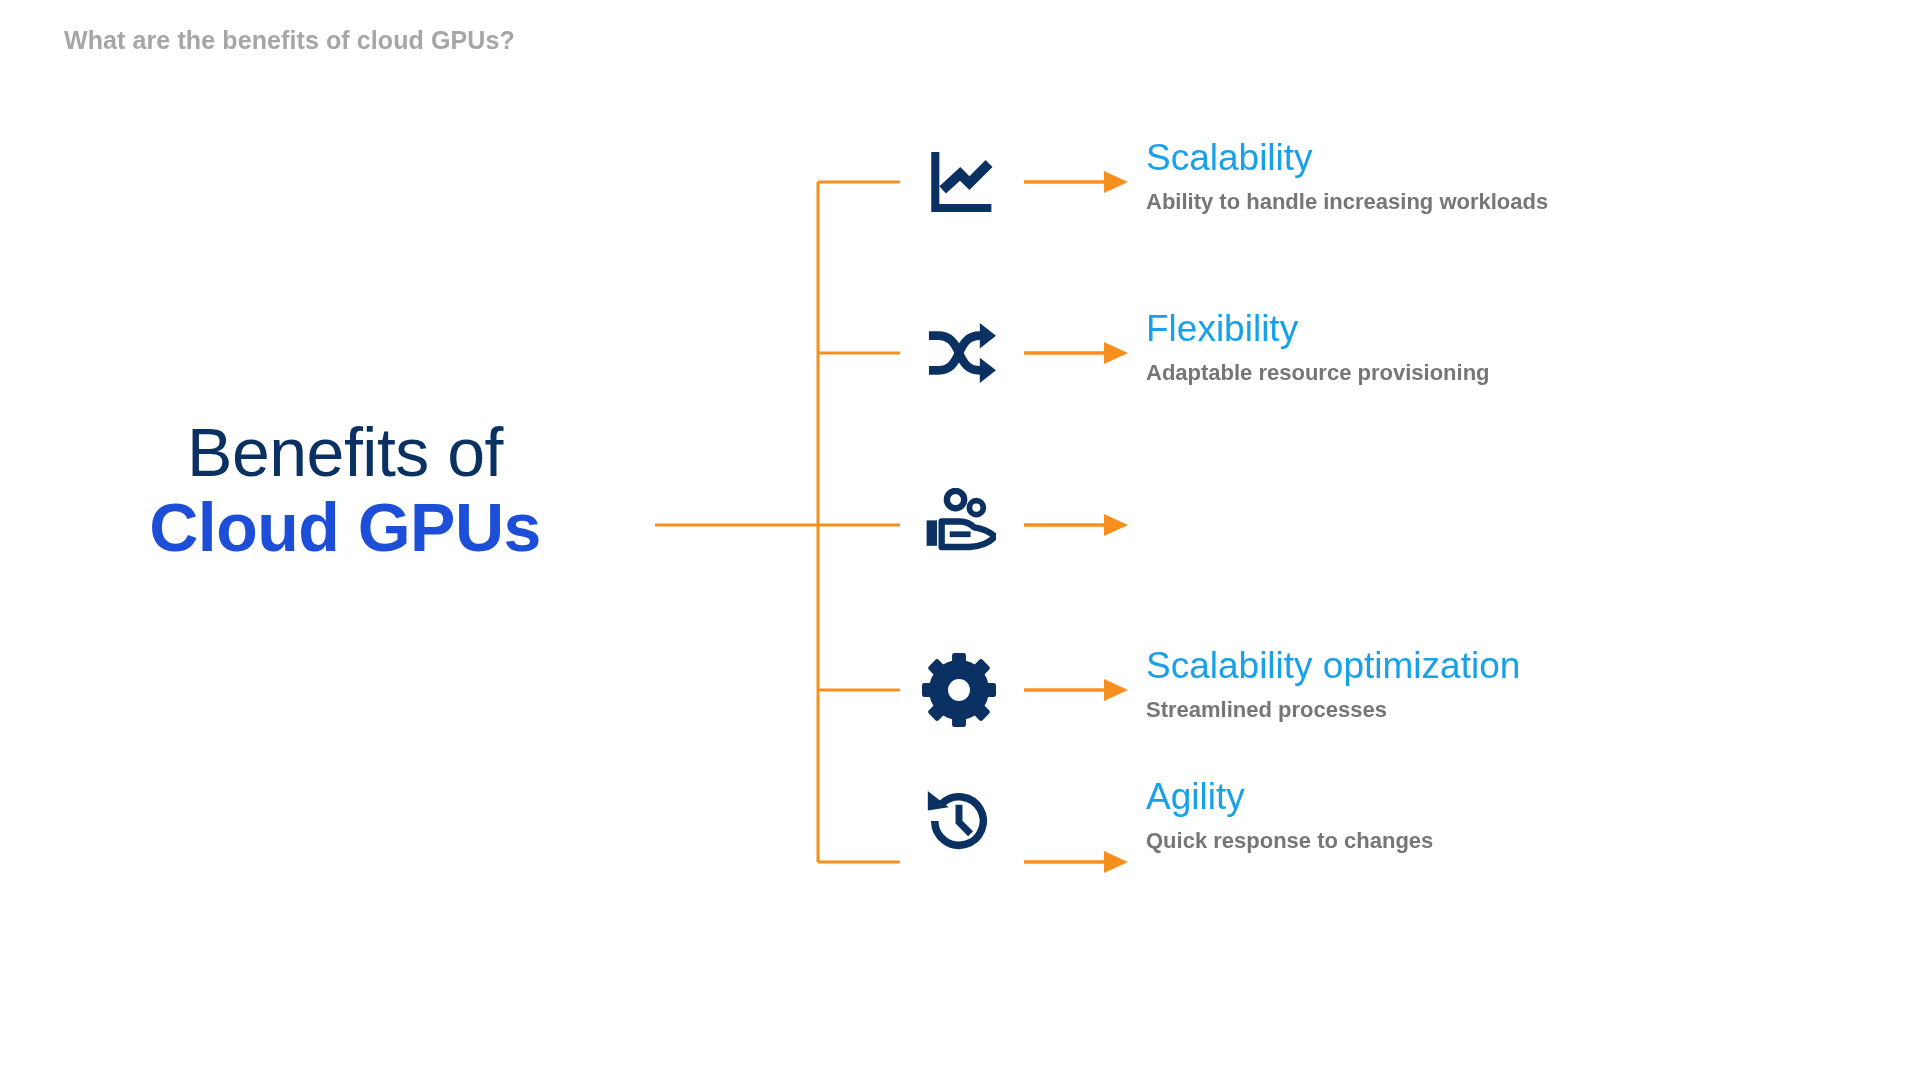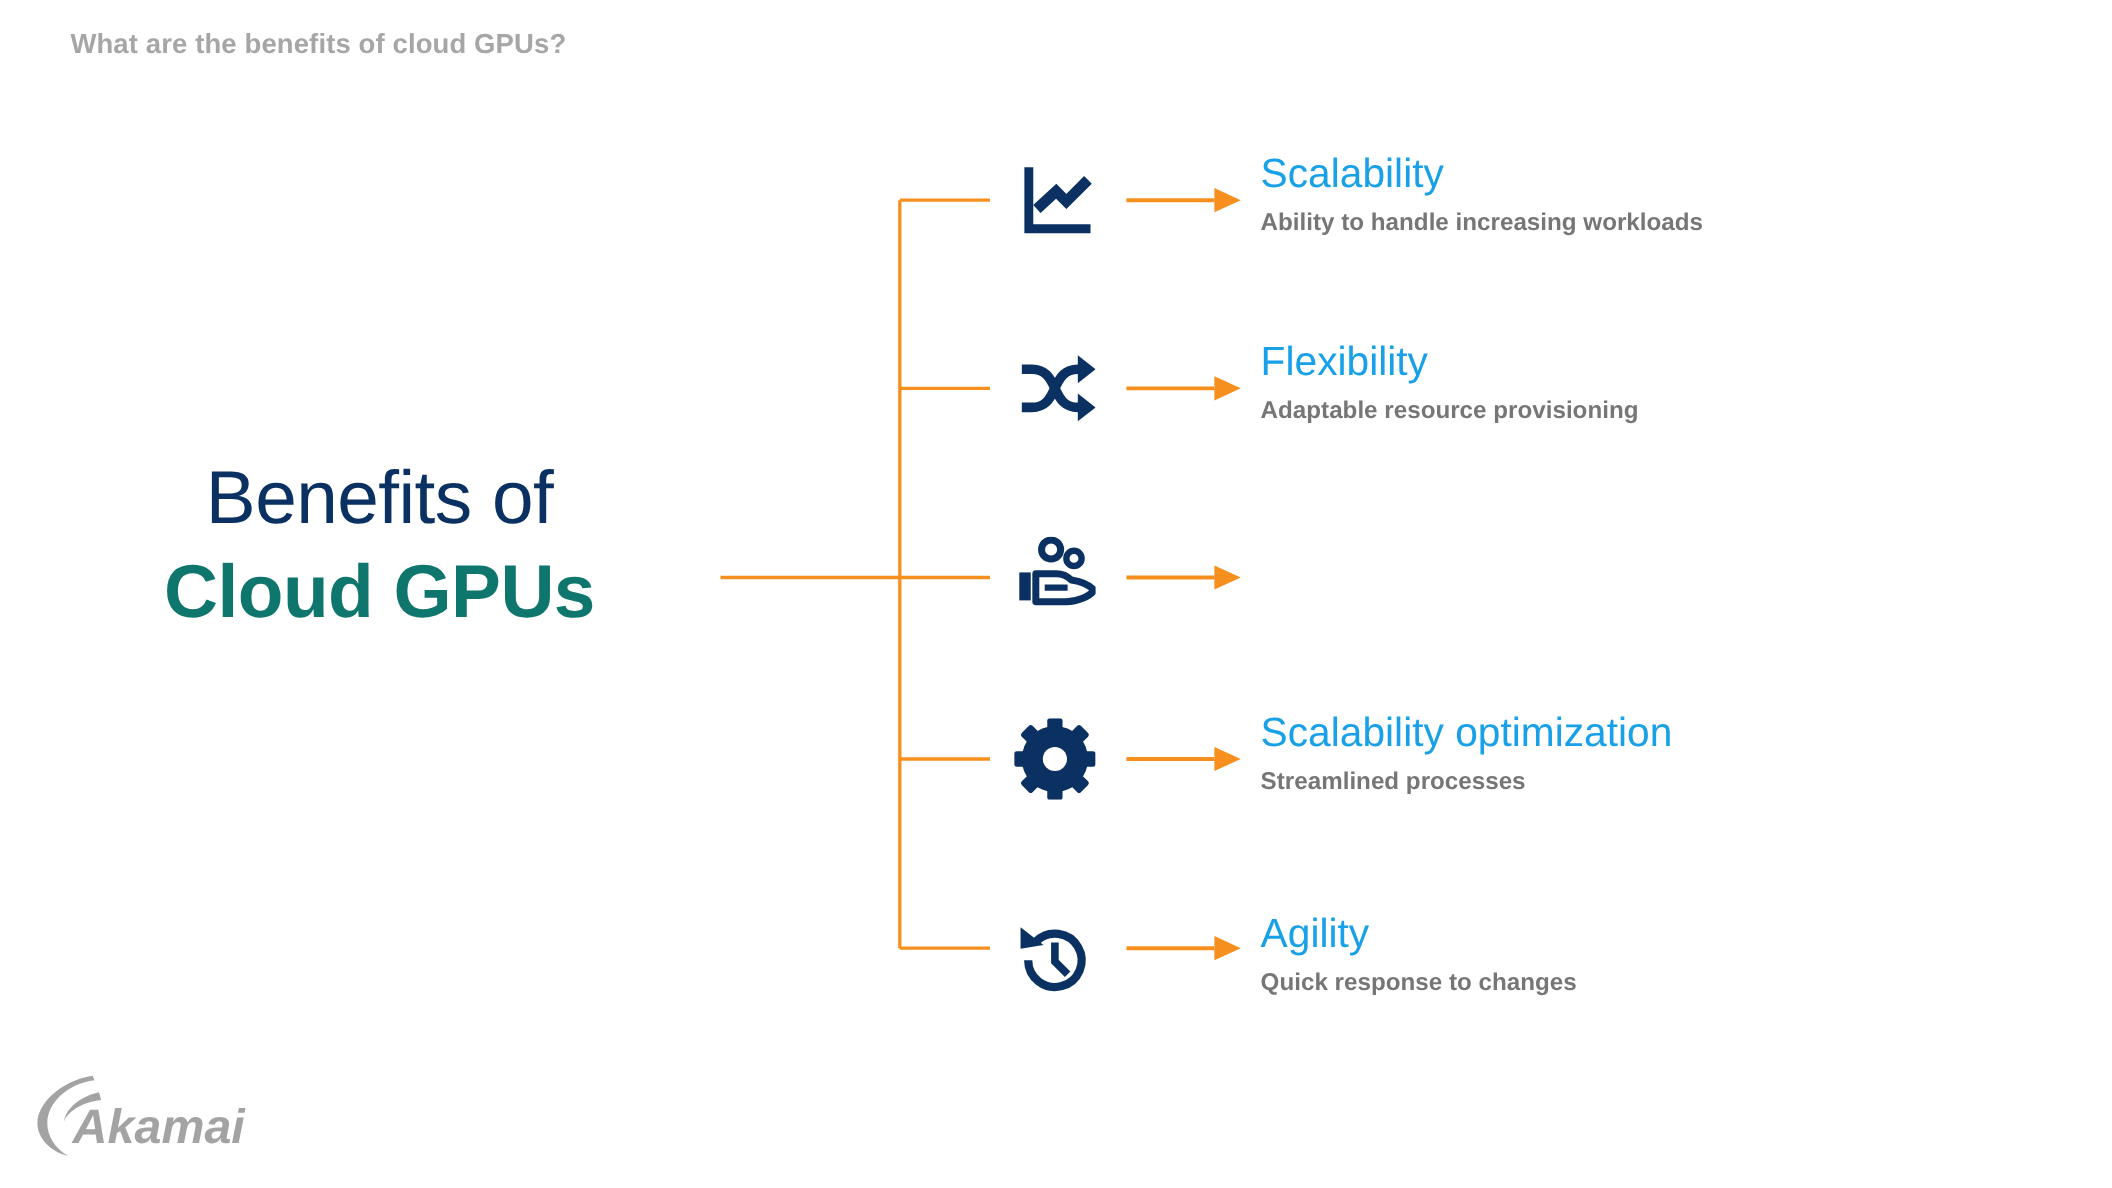--- a/index.html
+++ b/index.html
@@ -43,23 +43,23 @@
     display: block;
     font-size: 68px;
     font-weight: normal;
     color: #0a3161;
     letter-spacing: -0.5px;
   }
   #main-heading .line2 {
     display: block;
     font-size: 68px;
     font-weight: bold;
-    color: #0f766e;
+    color: #1d4ed8;
     letter-spacing: -0.5px;
-    margin-top: 17px;
+    margin-top: 6px;
   }
 
   
   #connector-svg {
     position: absolute;
     left: 0;
     top: 0;
     width: 1920px;
     height: 1080px;
     pointer-events: none;
@@ -230,38 +230,28 @@
         </g>
         <circle cx="32" cy="32" r="9.5" fill="#ffffff"></circle>
       </svg>
     </div>
     <div class="benefit-text">
       <div class="benefit-title">Scalability optimization</div>
       <div class="benefit-sub">Streamlined processes</div>
     </div>
   </div>
 
-  <div class="benefit-row" style="top:834px;">
+  <div class="benefit-row" style="top:782px;">
     <div class="benefit-icon-wrap">
       <svg width="74" height="74" viewBox="0 0 64 64" xmlns="http://www.w3.org/2000/svg">
         <path d="M11 32 a21 21 0 1 0 6.2 -14.9" fill="none" stroke="#0a3161" stroke-width="6.5" stroke-linecap="butt"></path>
         <polygon points="5,6 23,20 5,23" fill="#0a3161"></polygon>
         <path d="M32 18 v15 l10 10" fill="none" stroke="#0a3161" stroke-width="6" stroke-linecap="butt"></path>
       </svg>
     </div>
     <div class="benefit-text">
       <div class="benefit-title">Agility</div>
       <div class="benefit-sub">Quick response to changes</div>
     </div>
   </div>
 
-  <div id="akamai-logo">
-    <svg width="210" height="78" viewBox="0 0 210 78" xmlns="http://www.w3.org/2000/svg">
-
-      <path d="M54 3 C24 8 4 29 4 46 C4 60 16 72 32 76 C20 69 13 58 13 46 C13 28 31 10 56 7 Z" fill="#a3a3a3"></path>
-
-      <path d="M60 18 C42 22 30 33 28 45 C31 36 44 27 62 25 Z" fill="#a3a3a3"></path>
-
-      <text x="36" y="64" font-family="'Liberation Sans', sans-serif" font-size="44" font-weight="bold" font-style="italic" fill="#a3a3a3">Akamai</text>
-    </svg>
-  </div>
 
 </div>
 
 </body></html>

